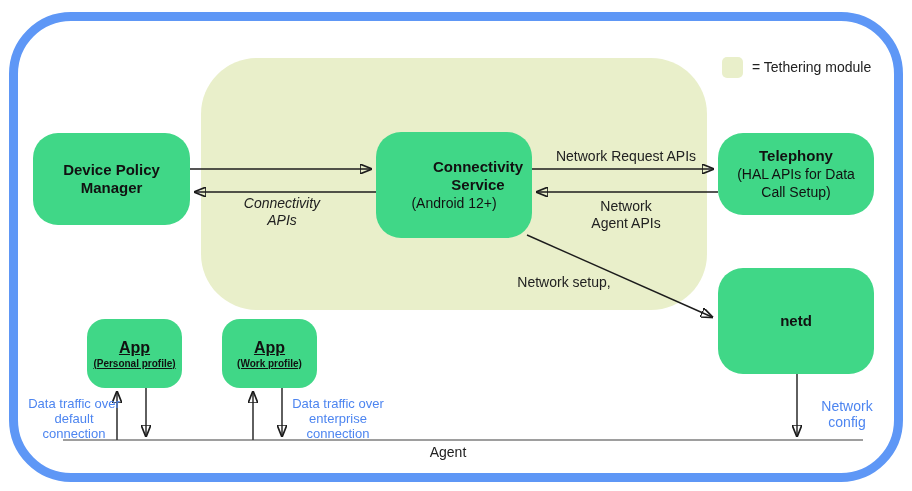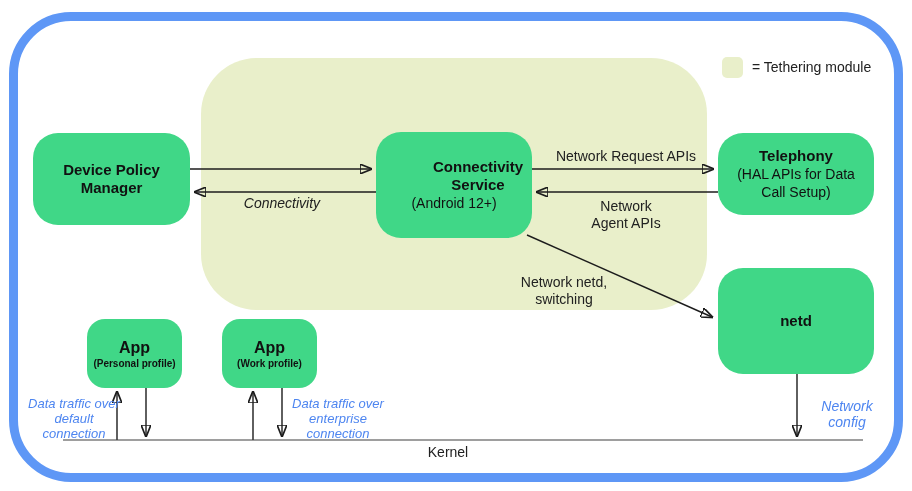--- a/index.html
+++ b/index.html
@@ -62,37 +62,36 @@
   }
   .box .title { font-weight: bold; font-size: 15px; line-height: 18px; }
   .box .subtitle { font-size: 14px; line-height: 18px; }
   #box-dpm  { left: 33px;  top: 133px; width: 157px; height: 92px; }
   #box-dpm .title { max-width: 100px; }
   #box-cs   { left: 376px; top: 132px; width: 156px; height: 106px; }
   #box-cs .title { max-width: 95px; margin-left: 48px; }
   #box-tel  { left: 718px; top: 133px; width: 156px; height: 82px; }
   #box-tel .subtitle { max-width: 132px; }
   #box-netd { left: 718px; top: 268px; width: 156px; height: 106px; }
-  .box.app { border-radius: 18px; }
+  .box.app { border-radius: 18px; text-decoration: underline; }
   .box.app .title { font-size: 16px; line-height: 19px; }
   .box.app .subtitle { font-size: 10px; font-weight: bold; line-height: 13px; text-align: right; }
   #box-app-personal { left: 87px;  top: 319px; width: 95px; height: 69px; }
   #box-app-work     { left: 222px; top: 319px; width: 95px; height: 69px; }
   
   .lbl {
     position: absolute;
     text-align: center;
     font-size: 14px;
     line-height: 17px;
   }
   .lbl.blue {
     color: var(--blue-text, #4d85f0);
     font-size: 13px;
     line-height: 15px;
-    font-style: italic;
   }
   #lbl-connectivity-apis   { left: 212px; top: 195px; width: 140px; font-style: italic; }
   #lbl-network-request     { left: 536px; top: 148px; width: 180px; text-align: center; }
   #lbl-network-agent       { left: 556px; top: 198px; width: 140px; }
   #lbl-network-setup       { left: 484px; top: 274px; width: 160px; }
   #lbl-kernel              { left: 408px; top: 444px; width: 80px; }
   #lbl-traffic-default     { left: 22px;  top: 396px; width: 104px; }
   #lbl-traffic-enterprise  { left: 282px; top: 396px; width: 112px; }
   #lbl-network-config      { left: 807px; top: 398px; width: 80px; font-size: 14px; line-height: 16px; }
   
@@ -161,48 +160,48 @@
     <div class="subtitle">(Personal profile)</div>
   </div>
 
   <div class="box app" id="box-app-work">
     <div class="title">App</div>
     <div class="subtitle">(Work profile)</div>
   </div>
 
   <div class="lbl" id="lbl-connectivity-apis">
     <div>Connectivity</div>
+    <div>APIs</div>
   </div>
 
   <div class="lbl" id="lbl-network-request">
     <div>Network Request APIs</div>
   </div>
 
   <div class="lbl" id="lbl-network-agent">
     <div>Network</div>
     <div>Agent APIs</div>
   </div>
 
   <div class="lbl" id="lbl-network-setup">
-    <div>Network netd,</div>
-    <div>switching</div>
+    <div>Network setup,</div>
   </div>
 
   <div class="lbl blue" id="lbl-traffic-default">
     <div>Data traffic over</div>
     <div>default connection</div>
   </div>
 
   <div class="lbl blue" id="lbl-traffic-enterprise">
     <div>Data traffic over</div>
     <div>enterprise connection</div>
   </div>
 
   <div class="lbl blue" id="lbl-network-config">
     <div>Network</div>
     <div>config</div>
   </div>
 
   <div class="lbl" id="lbl-kernel">
-    <div>Kernel</div>
+    <div>Agent</div>
   </div>
 
 </div>
 
 </body></html>

